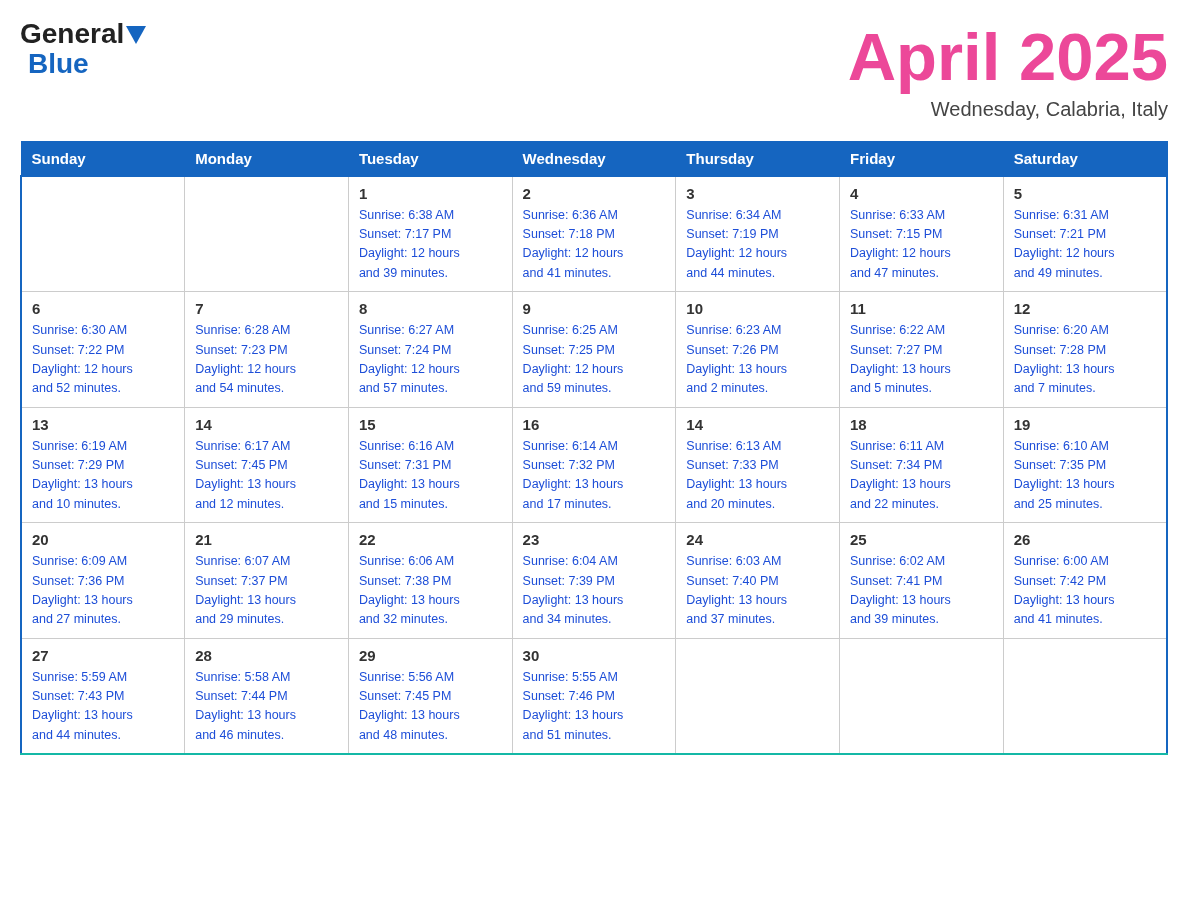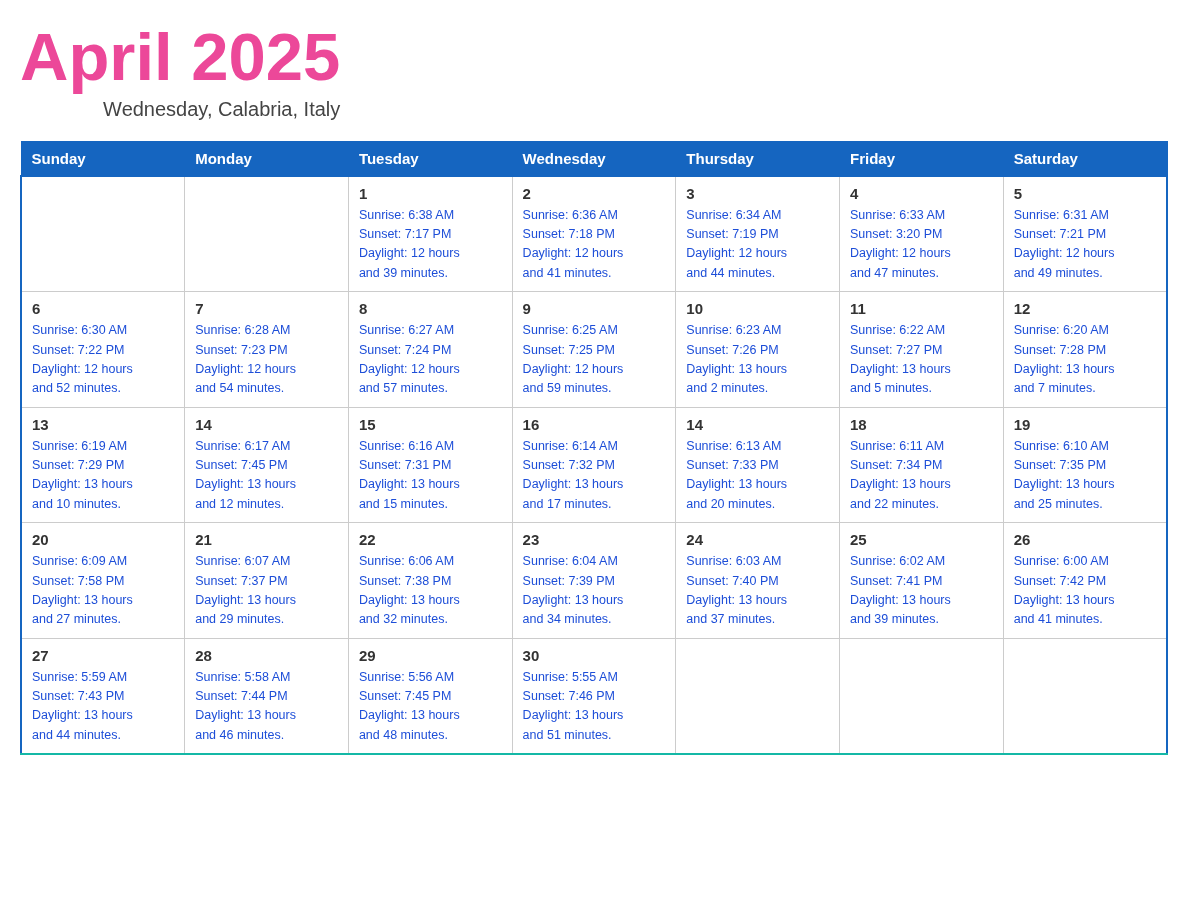--- a/index.html
+++ b/index.html
@@ -110,20 +110,29 @@
       background: #fff;
     }
     .week-row td {
       border-top: 2px solid #1565c0;
     }
   </style>
 </head>
 <body>
 
 <div class="header">
+  <div class="logo">
+    <div class="logo-text">
+      <span class="logo-general">General</span>
+      <span class="logo-triangle"></span>
+    </div>
+    <div style="margin-left: 4px;">
+      <span class="logo-blue">Blue</span>
+    </div>
+  </div>
   <div class="title-section">
     <div class="month-title">April 2025</div>
     <div class="location">Wednesday, Calabria, Italy</div>
   </div>
 </div>
 
 <table class="calendar">
   <thead>
     <tr>
     <th>Sunday</th>
@@ -156,21 +165,21 @@
         <td>
           <span class="day-number">3</span>
           <div class="day-info" style="white-space: pre-line;">Sunrise: 6:34 AM
 Sunset: 7:19 PM
 Daylight: 12 hours
 and 44 minutes.</div>
         </td>
         <td>
           <span class="day-number">4</span>
           <div class="day-info" style="white-space: pre-line;">Sunrise: 6:33 AM
-Sunset: 3:20 PM
+Sunset: 7:15 PM
 Daylight: 12 hours
 and 47 minutes.</div>
         </td>
         <td>
           <span class="day-number">5</span>
           <div class="day-info" style="white-space: pre-line;">Sunrise: 6:31 AM
 Sunset: 7:21 PM
 Daylight: 12 hours
 and 49 minutes.</div>
         </td>
@@ -274,21 +283,21 @@
           <div class="day-info" style="white-space: pre-line;">Sunrise: 6:10 AM
 Sunset: 7:35 PM
 Daylight: 13 hours
 and 25 minutes.</div>
         </td>
       </tr>
       <tr class="week-row">
         <td>
           <span class="day-number">20</span>
           <div class="day-info" style="white-space: pre-line;">Sunrise: 6:09 AM
-Sunset: 7:58 PM
+Sunset: 7:36 PM
 Daylight: 13 hours
 and 27 minutes.</div>
         </td>
         <td>
           <span class="day-number">21</span>
           <div class="day-info" style="white-space: pre-line;">Sunrise: 6:07 AM
 Sunset: 7:37 PM
 Daylight: 13 hours
 and 29 minutes.</div>
         </td>

